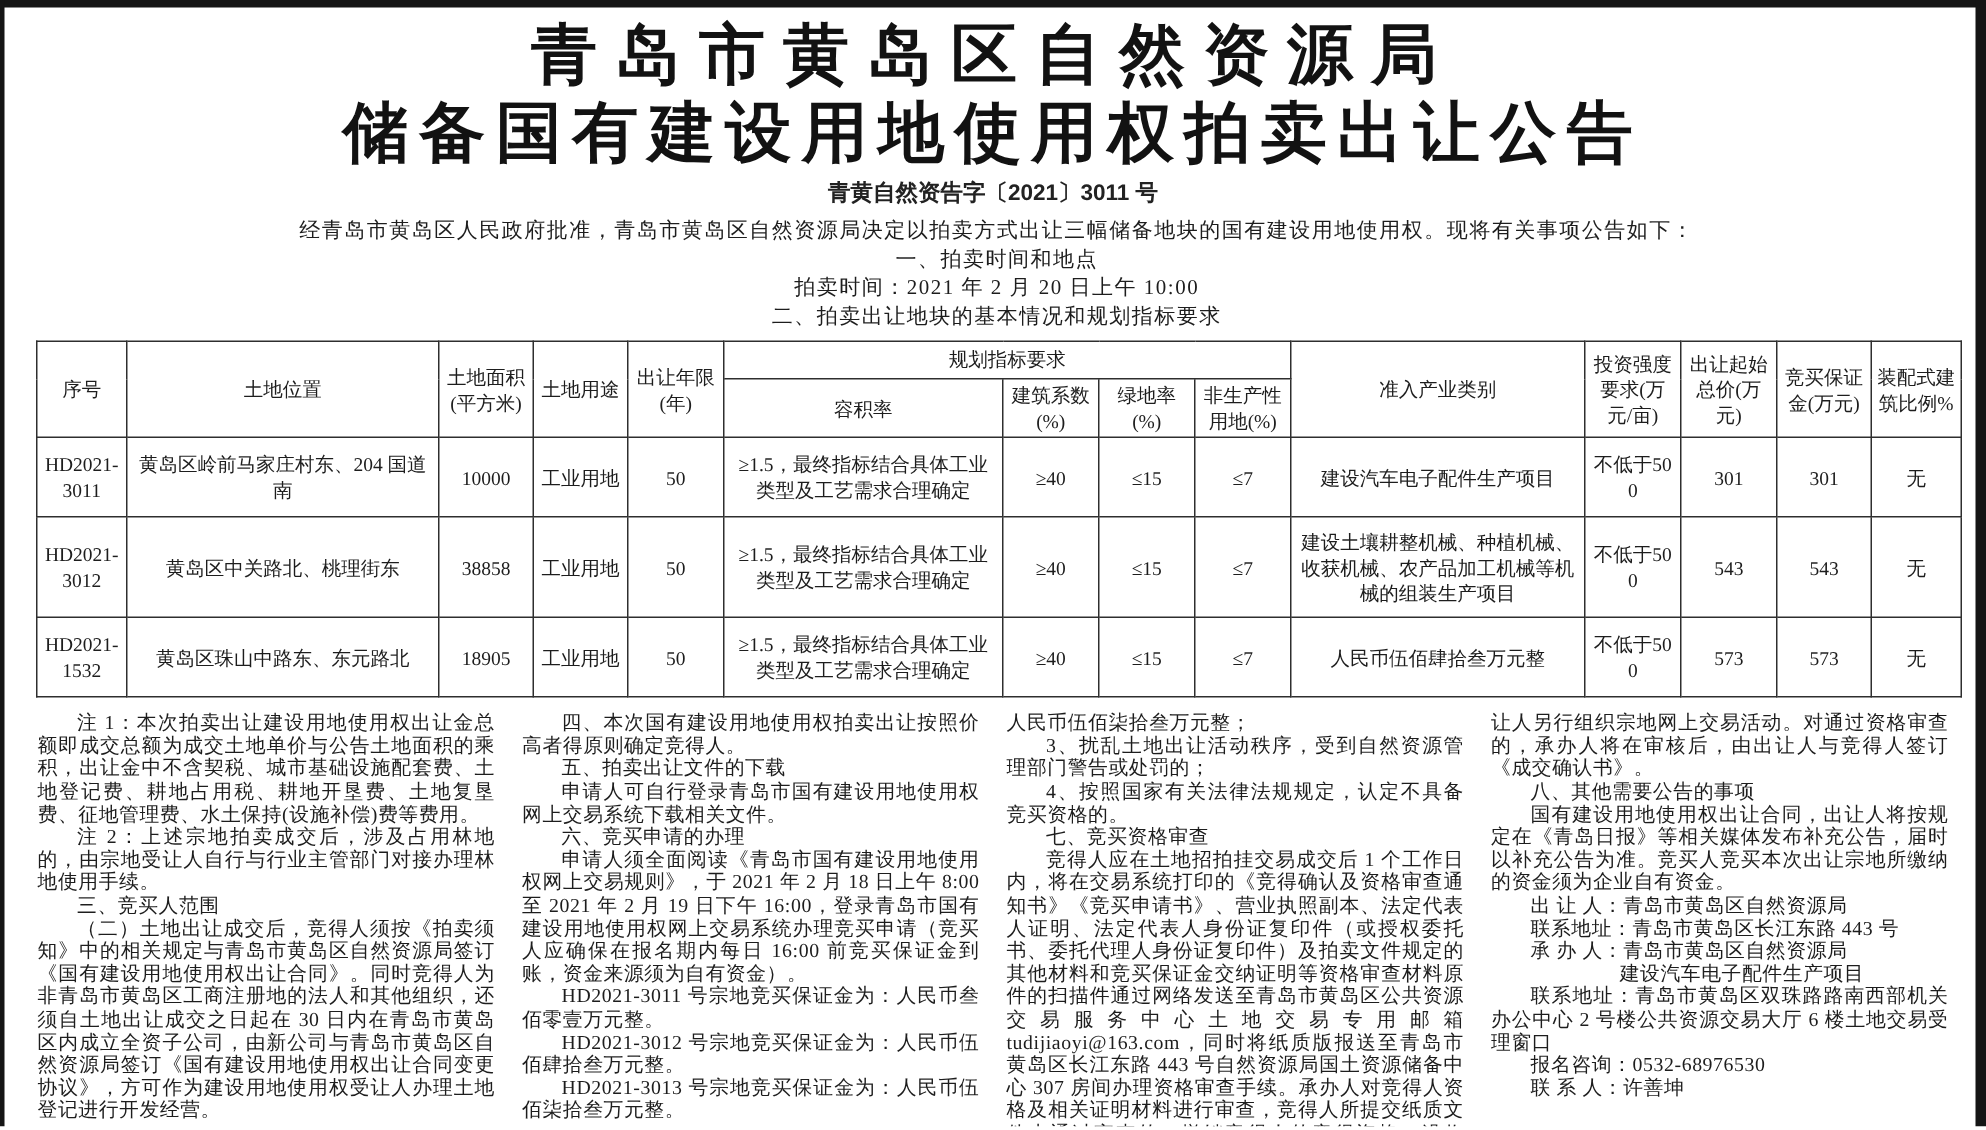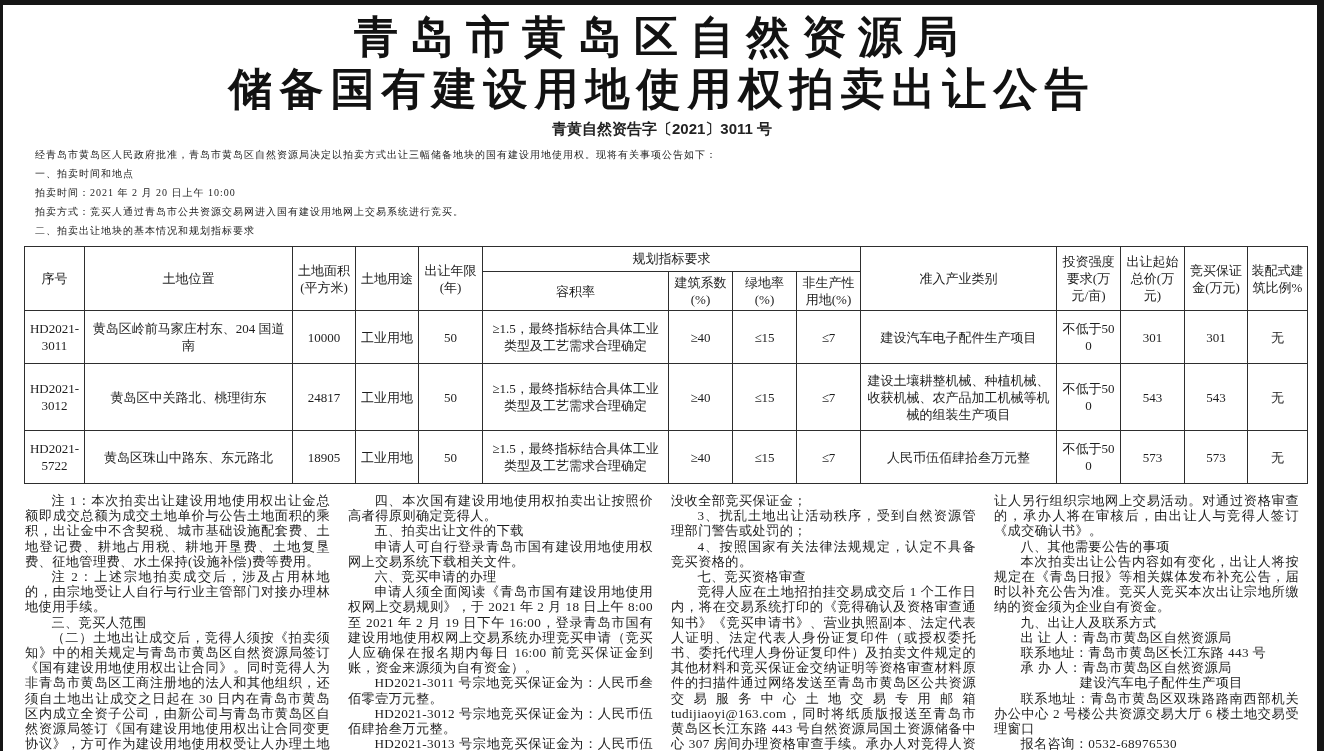--- a/index.html
+++ b/index.html
@@ -17,21 +17,21 @@
     font-weight:900; font-size:44px; line-height:52px; color:#121212;
   }
   .title-line.l1{letter-spacing:12px;}
   .title-line.l2{letter-spacing:7px;}
   .doc-no{
     text-align:center; font-family:Liberation Sans, sans-serif;
     font-weight:700; font-size:15px; line-height:18px; margin:5px 0 7px 0; color:#222;
   }
   
   .intro{padding-left:15px; padding-right:10px;}
-  .intro p{margin:0; font-size:10px; line-height:19px; letter-spacing:1px;}
+  .intro p{margin:0; font-size:14px; line-height:19px; letter-spacing:1px;text-align:center;}
   
   table.parcels{
     border-collapse:collapse; table-layout:fixed; width:1283px; margin:6px 0 0 4px;
     font-size:13px; color:#1d1d1d;
   }
   table.parcels th, table.parcels td{
     border:1px solid #2e2e2e; text-align:center; vertical-align:middle;
     padding:1px 3px; font-weight:normal; line-height:17px; word-break:break-all;
   }
   thead tr.group-row th.group{height:22px; line-height:20px;text-align:center;}
@@ -52,21 +52,20 @@
   <div>
     <h1 class="title-line l1">青岛市黄岛区自然资源局</h1>
     <h1 class="title-line l2">储备国有建设用地使用权拍卖出让公告</h1>
     <div class="doc-no">青黄自然资告字〔2021〕3011 号</div>
   </div>
 
   <div class="intro">
     <p>经青岛市黄岛区人民政府批准，青岛市黄岛区自然资源局决定以拍卖方式出让三幅储备地块的国有建设用地使用权。现将有关事项公告如下：</p>
     <p>一、拍卖时间和地点</p>
     <p>拍卖时间：2021 年 2 月 20 日上午 10:00</p>
-    <p>拍卖方式：竞买人通过青岛市公共资源交易网进入国有建设用地网上交易系统进行竞买。</p>
     <p>二、拍卖出让地块的基本情况和规划指标要求</p>
   </div>
 
   <table class="parcels">
     <colgroup>
       <col style="width:60px">
         <col style="width:208px">
         <col style="width:63px">
         <col style="width:63px">
       <col style="width:64px">
@@ -114,35 +113,35 @@
           <td>≤7</td>
           <td>建设汽车电子配件生产项目</td>
           <td>不低于500</td>
           <td>301</td>
           <td>301</td>
           <td>无</td>
         </tr>
         <tr>
           <td>HD2021-3012</td>
           <td>黄岛区中关路北、桃理街东</td>
-          <td>24817</td>
+          <td>38858</td>
           <td>工业用地</td>
           <td>50</td>
           <td>≥1.5，最终指标结合具体工业类型及工艺需求合理确定</td>
           <td>≥40</td>
           <td>≤15</td>
           <td>≤7</td>
           <td>建设土壤耕整机械、种植机械、收获机械、农产品加工机械等机械的组装生产项目</td>
           <td>不低于500</td>
           <td>543</td>
           <td>543</td>
           <td>无</td>
         </tr>
         <tr>
-          <td>HD2021-5722</td>
+          <td>HD2021-1532</td>
           <td>黄岛区珠山中路东、东元路北</td>
           <td>18905</td>
           <td>工业用地</td>
           <td>50</td>
           <td>≥1.5，最终指标结合具体工业类型及工艺需求合理确定</td>
           <td>≥40</td>
           <td>≤15</td>
           <td>≤7</td>
           <td>人民币伍佰肆拾叁万元整</td>
           <td>不低于500</td>
@@ -164,31 +163,30 @@
         <p class="indent ">四、本次国有建设用地使用权拍卖出让按照价高者得原则确定竞得人。</p>
         <p class="indent ">五、拍卖出让文件的下载</p>
         <p class="indent ">申请人可自行登录青岛市国有建设用地使用权网上交易系统下载相关文件。</p>
         <p class="indent ">六、竞买申请的办理</p>
         <p class="indent ">申请人须全面阅读《青岛市国有建设用地使用权网上交易规则》，于 2021 年 2 月 18 日上午 8:00 至 2021 年 2 月 19 日下午 16:00，登录青岛市国有建设用地使用权网上交易系统办理竞买申请（竞买人应确保在报名期内每日 16:00 前竞买保证金到账，资金来源须为自有资金）。</p>
         <p class="indent ">HD2021-3011 号宗地竞买保证金为：人民币叁佰零壹万元整。</p>
         <p class="indent ">HD2021-3012 号宗地竞买保证金为：人民币伍佰肆拾叁万元整。</p>
         <p class="indent ">HD2021-3013 号宗地竞买保证金为：人民币伍佰柒拾叁万元整。</p>
       </div>
     <div class="bcol" id="col-2">
-        <p class="">没收全部竞买保证金；</p>
+        <p class="">人民币伍佰柒拾叁万元整；</p>
         <p class="indent ">3、扰乱土地出让活动秩序，受到自然资源管理部门警告或处罚的；</p>
         <p class="indent ">4、按照国家有关法律法规规定，认定不具备竞买资格的。</p>
         <p class="indent ">七、竞买资格审查</p>
         <p class="indent ">竞得人应在土地招拍挂交易成交后 1 个工作日内，将在交易系统打印的《竞得确认及资格审查通知书》《竞买申请书》、营业执照副本、法定代表人证明、法定代表人身份证复印件（或授权委托书、委托代理人身份证复印件）及拍卖文件规定的其他材料和竞买保证金交纳证明等资格审查材料原件的扫描件通过网络发送至青岛市黄岛区公共资源交易服务中心土地交易专用邮箱 tudijiaoyi@163.com，同时将纸质版报送至青岛市黄岛区长江东路 443 号自然资源局国土资源储备中心 307 房间办理资格审查手续。承办人对竞得人资格及相关证明材料进行审查，竞得人所提交纸质文件未通过审查的，撤销竞得人的竞得资格，没收 5%的竞买保证金，出让人另行组织宗地网上交易活动；竞得人未按规定提交纸质申请文件，或竞得人拒绝签订《国有建设用地使用权出让合同》的，应该撤销竞得人的竞得资格，没收全部竞买保证金。竞价结果无效，出</p>
       </div>
     <div class="bcol" id="col-3">
         <p class="">让人另行组织宗地网上交易活动。对通过资格审查的，承办人将在审核后，由出让人与竞得人签订《成交确认书》。</p>
         <p class="indent ">八、其他需要公告的事项</p>
-        <p class="indent ">本次拍卖出让公告内容如有变化，出让人将按规定在《青岛日报》等相关媒体发布补充公告，届时以补充公告为准。竞买人竞买本次出让宗地所缴纳的资金须为企业自有资金。</p>
-        <p class="indent ">九、出让人及联系方式</p>
+        <p class="indent ">国有建设用地使用权出让合同，出让人将按规定在《青岛日报》等相关媒体发布补充公告，届时以补充公告为准。竞买人竞买本次出让宗地所缴纳的资金须为企业自有资金。</p>
         <p class="indent ">出 让 人：青岛市黄岛区自然资源局</p>
         <p class="indent ">联系地址：青岛市黄岛区长江东路 443 号</p>
         <p class="indent ">承 办 人：青岛市黄岛区自然资源局</p>
         <p class="" style="padding-left: 6.5em;">建设汽车电子配件生产项目</p>
         <p class="indent ">联系地址：青岛市黄岛区双珠路路南西部机关办公中心 2 号楼公共资源交易大厅 6 楼土地交易受理窗口</p>
         <p class="indent ">报名咨询：0532-68976530</p>
         <p class="indent ">联 系 人：许善坤</p>
       </div>
   </div>
 

